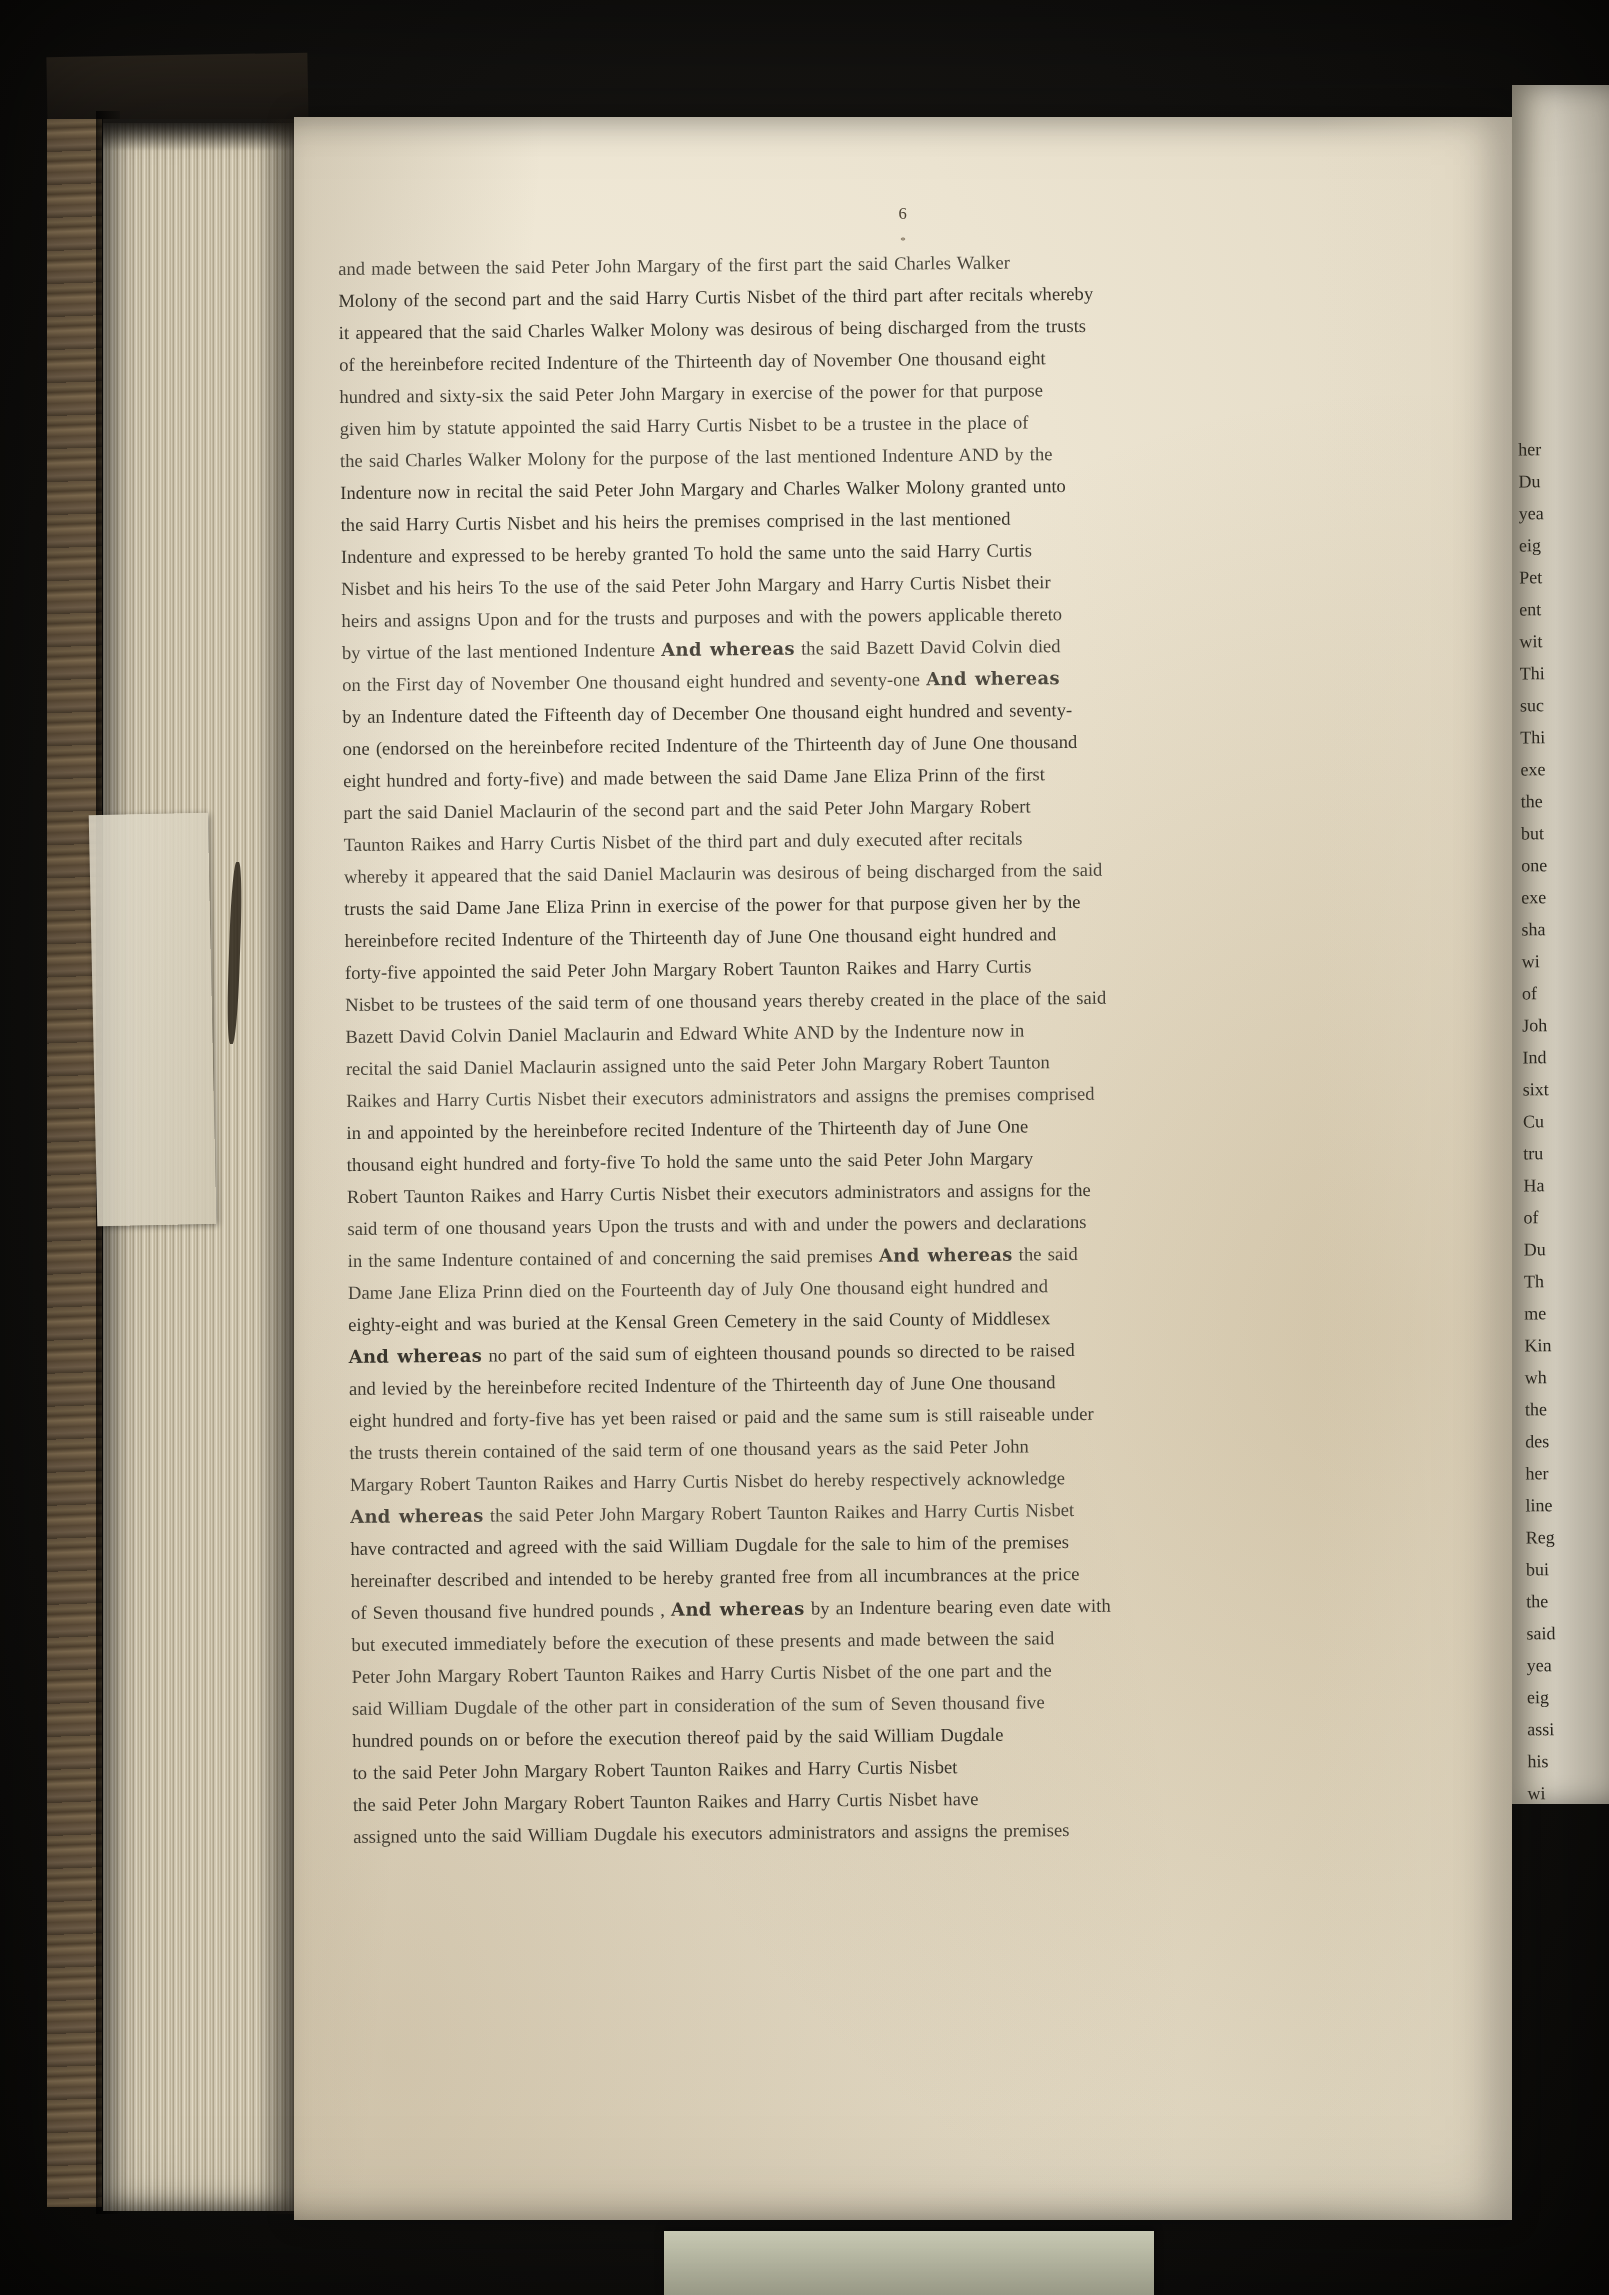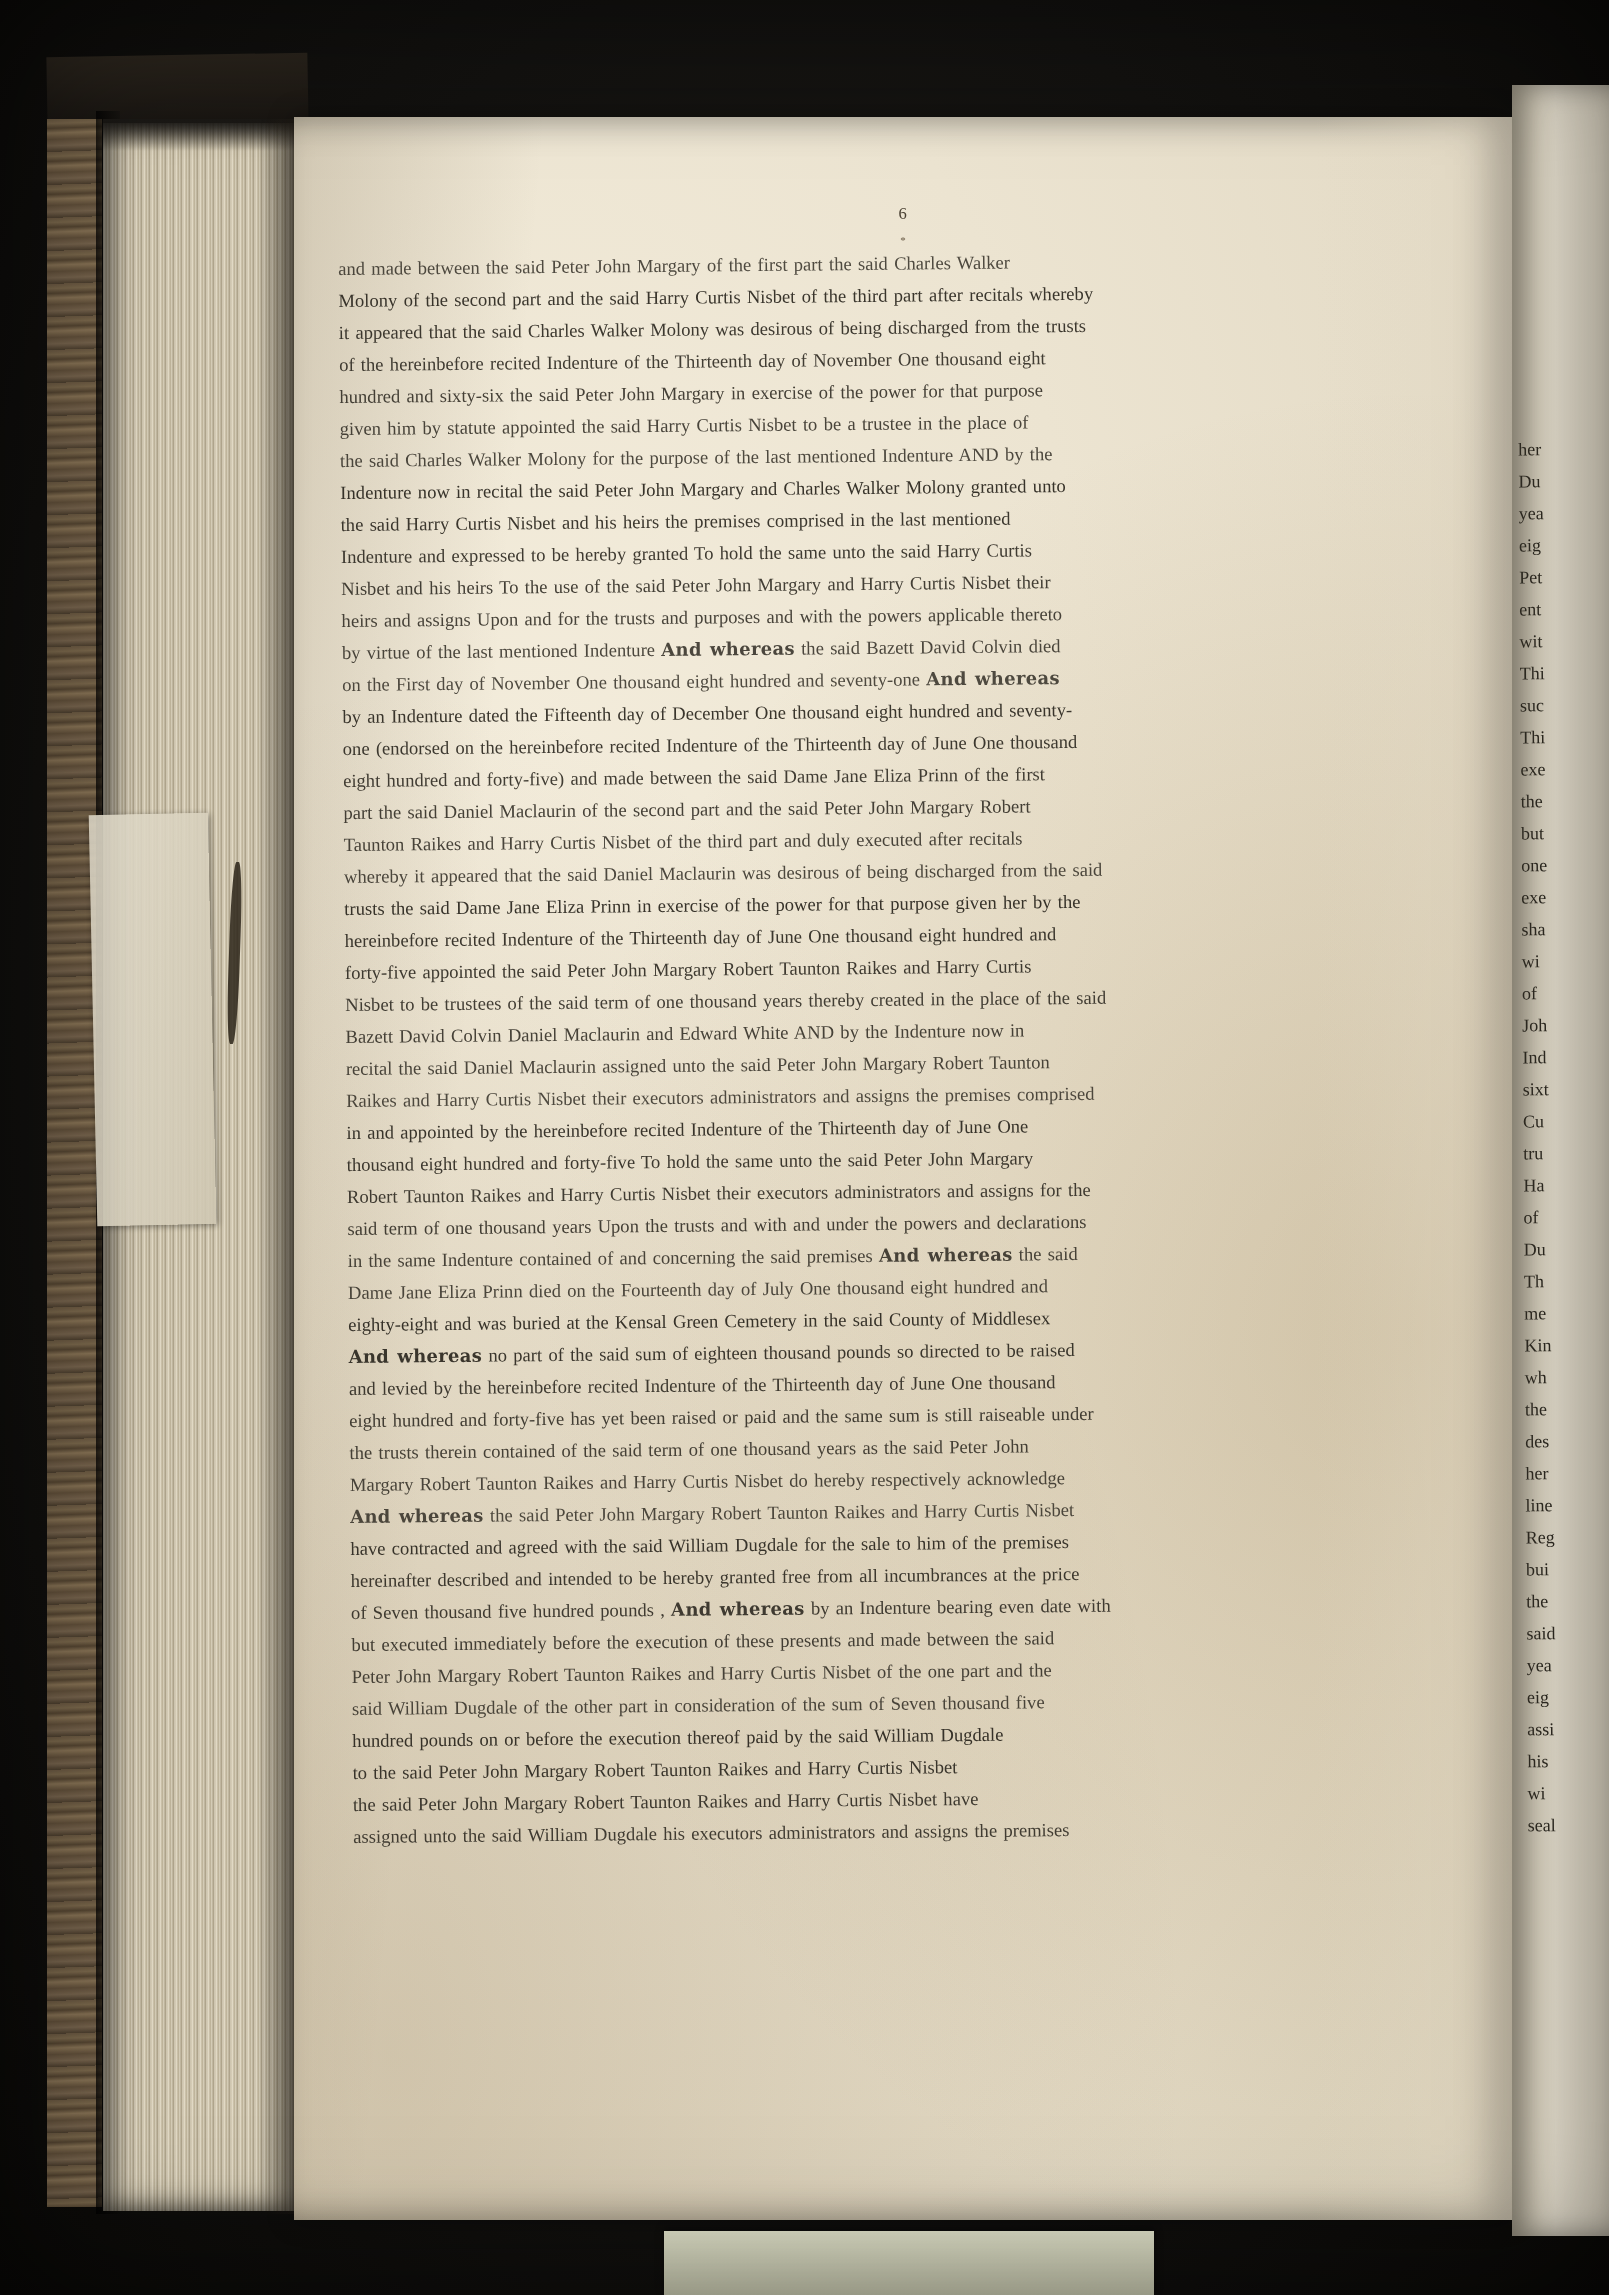--- a/index.html
+++ b/index.html
@@ -185,21 +185,21 @@
     background: linear-gradient(90deg, rgba(228,219,200,0) 0%, rgba(226,217,197,0.30) 60%, rgba(222,212,192,0.55) 100%);
     pointer-events: none;
   }
 
   
   .right-page {
     position: absolute;
     left: 1512px;
     top: 85px;
     width: 98px;
-    height: 2151px;
+    height: 1719px;
     background: linear-gradient(90deg, #dcd3bc 0%, #eee7d6 45%, #e7dfcc 100%);
     box-shadow: inset 14.2px 0 27px rgba(0,0,0,0.40);
     overflow: hidden;
   }
   .right-text {
     position: absolute;
     top: 348px;
     left: 11px;
     width: 111px;
     font-size: 18px;

